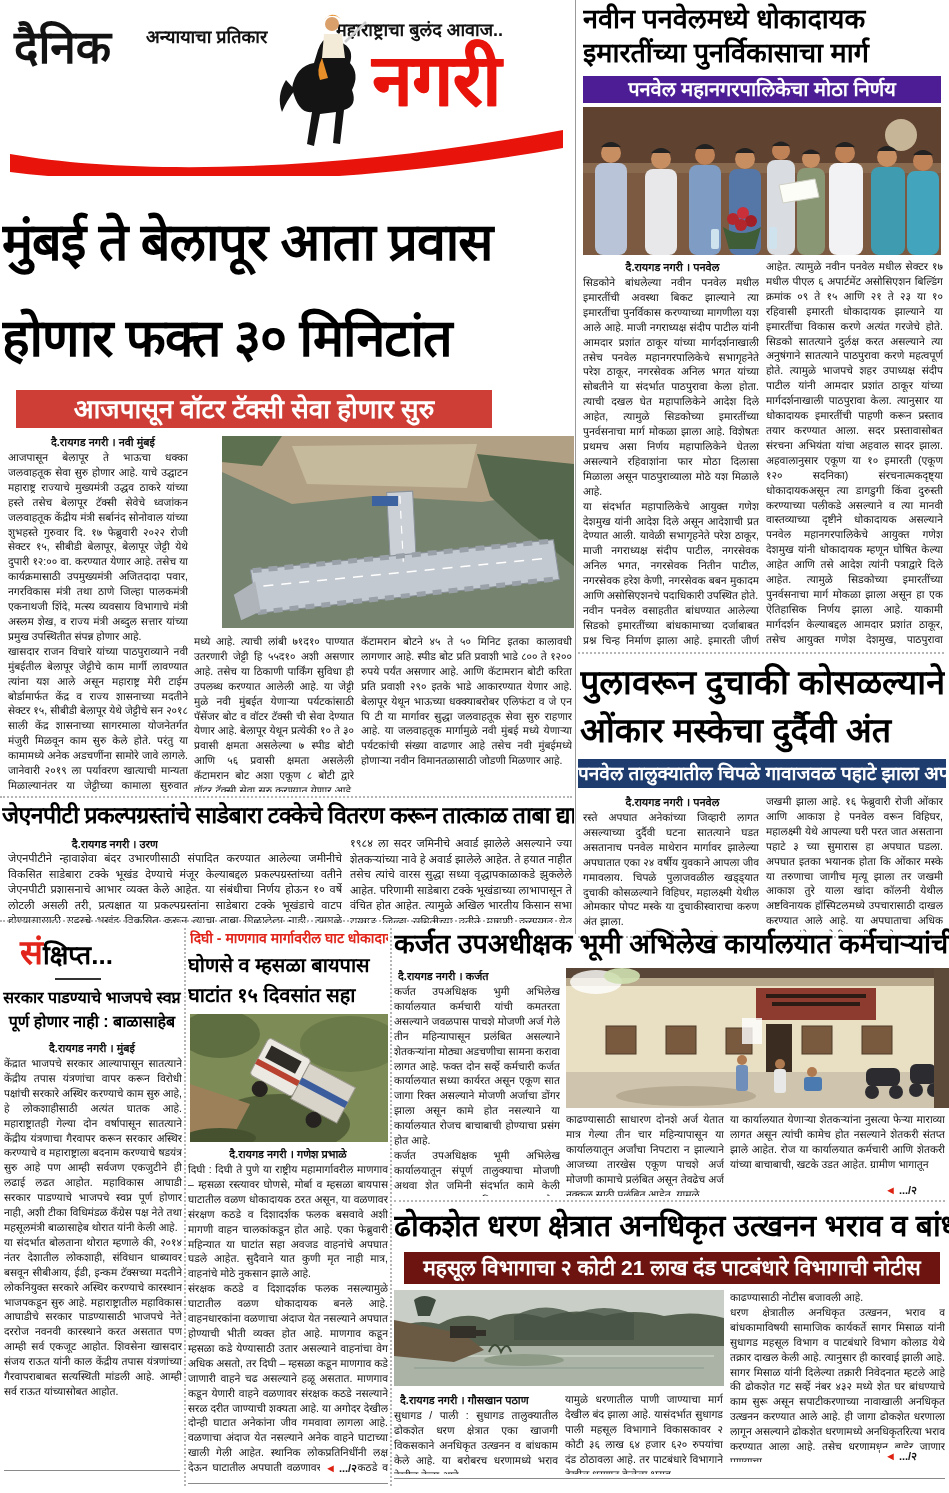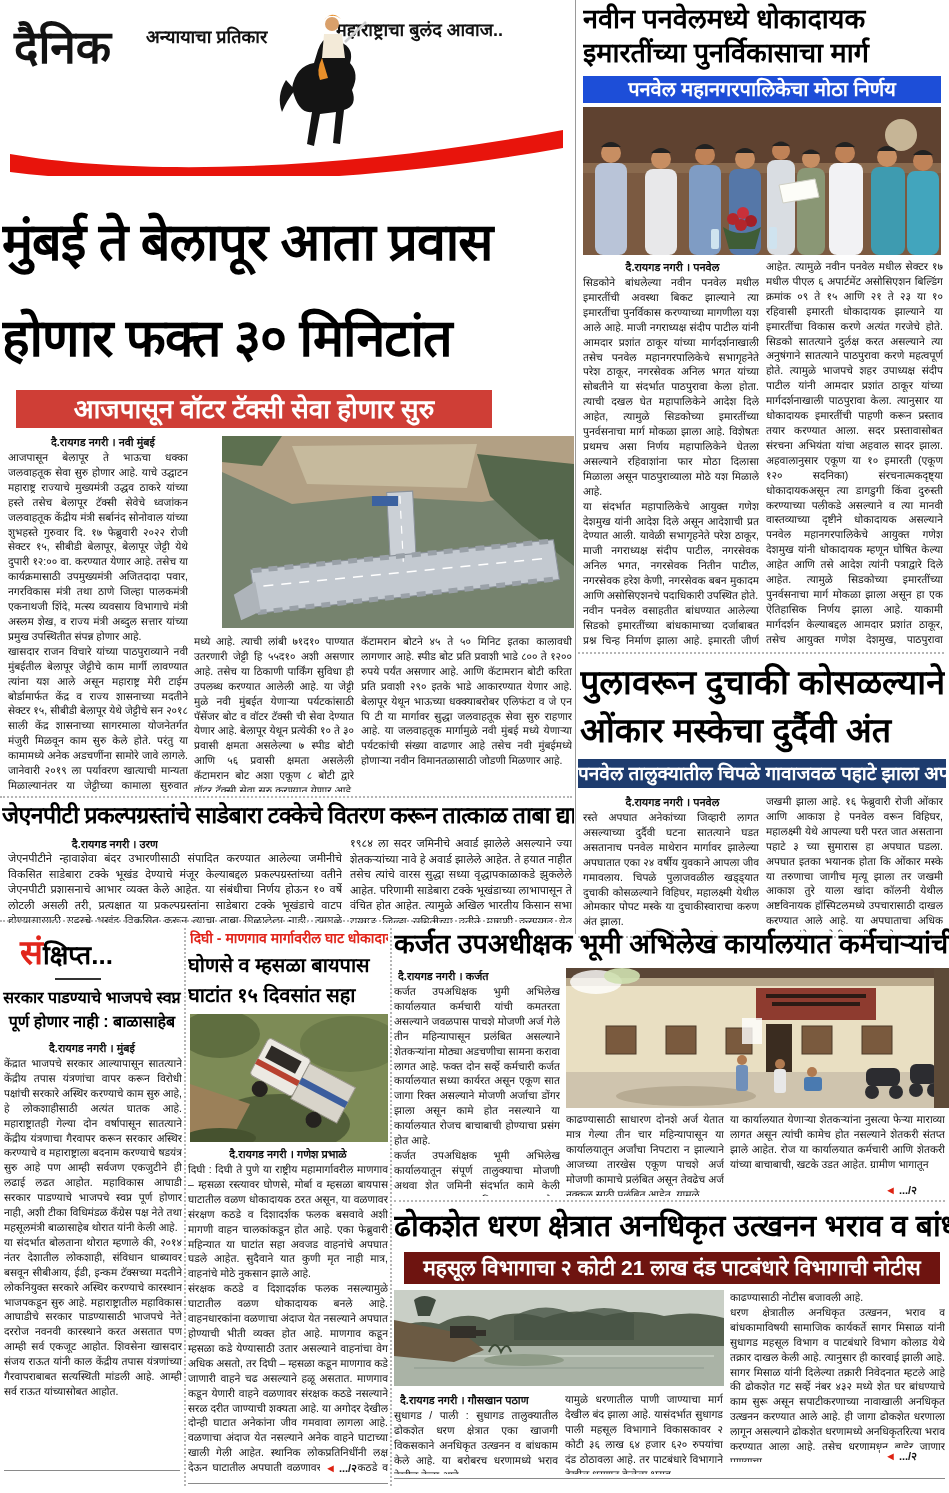--- a/index.html
+++ b/index.html
@@ -27,20 +27,21 @@
   <div class="abs" style="left:14px;top:14px;font-size:46px;font-weight:900;">दैनिक</div>
   <div class="abs" style="left:146px;top:24px;font-size:18px;font-weight:bold;">अन्यायाचा प्रतिकार</div>
   <div class="abs" style="left:336px;top:17px;font-size:18px;font-weight:bold;">महाराष्ट्राचा बुलंद आवाज..</div>
 
   <div class="abs" style="left:8px;top:128px;width:557px;height:48px;z-index:1;">
     <svg width="557" height="48" viewBox="0 0 557 48">
       <path d="M2,26 C130,48 330,44 555,2 L555,20 C350,56 150,62 2,44 Z" fill="#e8140c"></path>
     </svg>
   </div>
 
+  <div class="abs" style="left:372px;top:34px;font-size:72px;line-height:1.3;font-weight:900;color:#e8140c;z-index:2;text-shadow:1px 0 #e8140c;">नगरी</div>
 
   <div class="abs" style="left:268px;top:8px;width:110px;height:160px;z-index:3;">
     <svg width="110" height="160" viewBox="0 0 110 160">
       <path d="M18,72 Q8,88 14,104 Q19,92 27,82 Z" fill="#141414"></path>
       <path d="M24,80 Q28,58 46,55 L50,42 Q54,30 64,28 L76,36 Q86,42 82,55 Q92,66 84,82 Q90,98 76,102 L72,136 L65,135 L68,104 L52,106 L46,138 L39,136 L44,104 Q30,106 24,80 Z" fill="#141414"></path>
       <path d="M56,26 L74,26 L77,50 L54,50 Z" fill="#f3ead8"></path>
       <circle cx="64" cy="16" r="7" fill="#d9a06b"></circle>
       <path d="M56,12 Q64,2 73,11 Q68,7 64,8 Q60,7 56,12 Z" fill="#e88f2a"></path>
       <path d="M77,34 L98,14" stroke="#cfcfcf" stroke-width="2.5"></path>
       <path d="M54,50 Q48,62 52,72 L60,70 Z" fill="#e88f2a"></path>
@@ -90,21 +91,21 @@
   <div class="abs col" style="left:8px;top:851px;width:334px;height:72px;font-size:11px;">जेएनपीटीने न्हावाशेवा बंदर उभारणीसाठी संपादित करण्यात आलेल्या जमीनीचे विकसित साडेबारा टक्के भूखंड देण्याचे मंजूर केल्याबद्दल प्रकल्पग्रस्तांच्या वतीने जेएनपीटी प्रशासनाचे आभार व्यक्त केले आहेत. या संबंधीचा निर्णय होऊन १० वर्षे लोटली असली तरी, प्रत्यक्षात या प्रकल्पग्रस्तांना साडेबारा टक्के भूखंडाचे वाटप होण्यासासाठी सदरचे भूखंड विकसित करून त्याचा ताबा मिळालेला नाही. त्यामुळे येथील शेतकऱ्यांमध्ये प्रचंड प्रमाणात असंतोष निर्माण झाला आहे.</div>
   <div class="abs col" style="left:350px;top:836px;width:222px;height:87px;font-size:11px;">१९८४ ला सदर जमिनीचे अवार्ड झालेले असल्याने ज्या शेतकऱ्यांच्या नावे हे अवार्ड झालेले आहेत. ते हयात नाहीत तसेच त्यांचे वारस सुद्धा सध्या वृद्धापकाळाकडे झुकलेले आहेत. परिणामी साडेबारा टक्के भूखंडाच्या लाभापासून ते वंचित होत आहेत. त्यामुळे अखिल भारतीय किसान सभा रायगड जिल्हा समितीच्या वतीने मागणी करण्यात येत आहे की, जेएनपीटी प्रकल्पग्रस्तांना तातडीने साडेबारा टक्के भूखंडाचे वितरण होऊन त्याचा ताबा शेतकऱ्यांना लवकरात लवकर द्यावा, अशी मागणी करण्यात येत आहे.</div>
 </section>
 <div class="abs hdot" style="left:0;top:920px;width:572px;height:0;"></div>
 
 <div class="abs vline" style="left:575px;top:0;width:0;height:934px;"></div>
 
 <section>
   <h2 class="abs hl pre" style="left:583px;top:2px;width:360px;height:68px;margin:0;font-size:27px;line-height:34px;">नवीन पनवेलमध्ये धोकादायक
 इमारतींच्या पुनर्विकासाचा मार्ग मोकळा</h2>
-  <div class="abs bar" style="left:583px;top:76px;width:358px;height:27px;line-height:27px;background:#1d4ed8;font-size:20px;">पनवेल महानगरपालिकेचा मोठा निर्णय</div>
+  <div class="abs bar" style="left:583px;top:76px;width:358px;height:27px;line-height:27px;background:#4c1d95;font-size:20px;">पनवेल महानगरपालिकेचा मोठा निर्णय</div>
 
   <figure class="abs" style="left:583px;top:107px;width:358px;height:148px;margin:0;">
     <svg width="358" height="148" viewBox="0 0 358 148">
       <rect width="358" height="148" fill="#7b5a41"></rect>
       <rect width="358" height="56" fill="#5f4230"></rect>
       <rect y="56" width="358" height="10" fill="#8a6a4e"></rect>
       <circle cx="318" cy="28" r="16" fill="#d8c9a8" opacity="0.85"></circle>
       <g>
         <circle cx="28" cy="46" r="10" fill="#c78e62"></circle>
           <path d="M18,40 Q28,30 38,40" fill="#222"></path>

